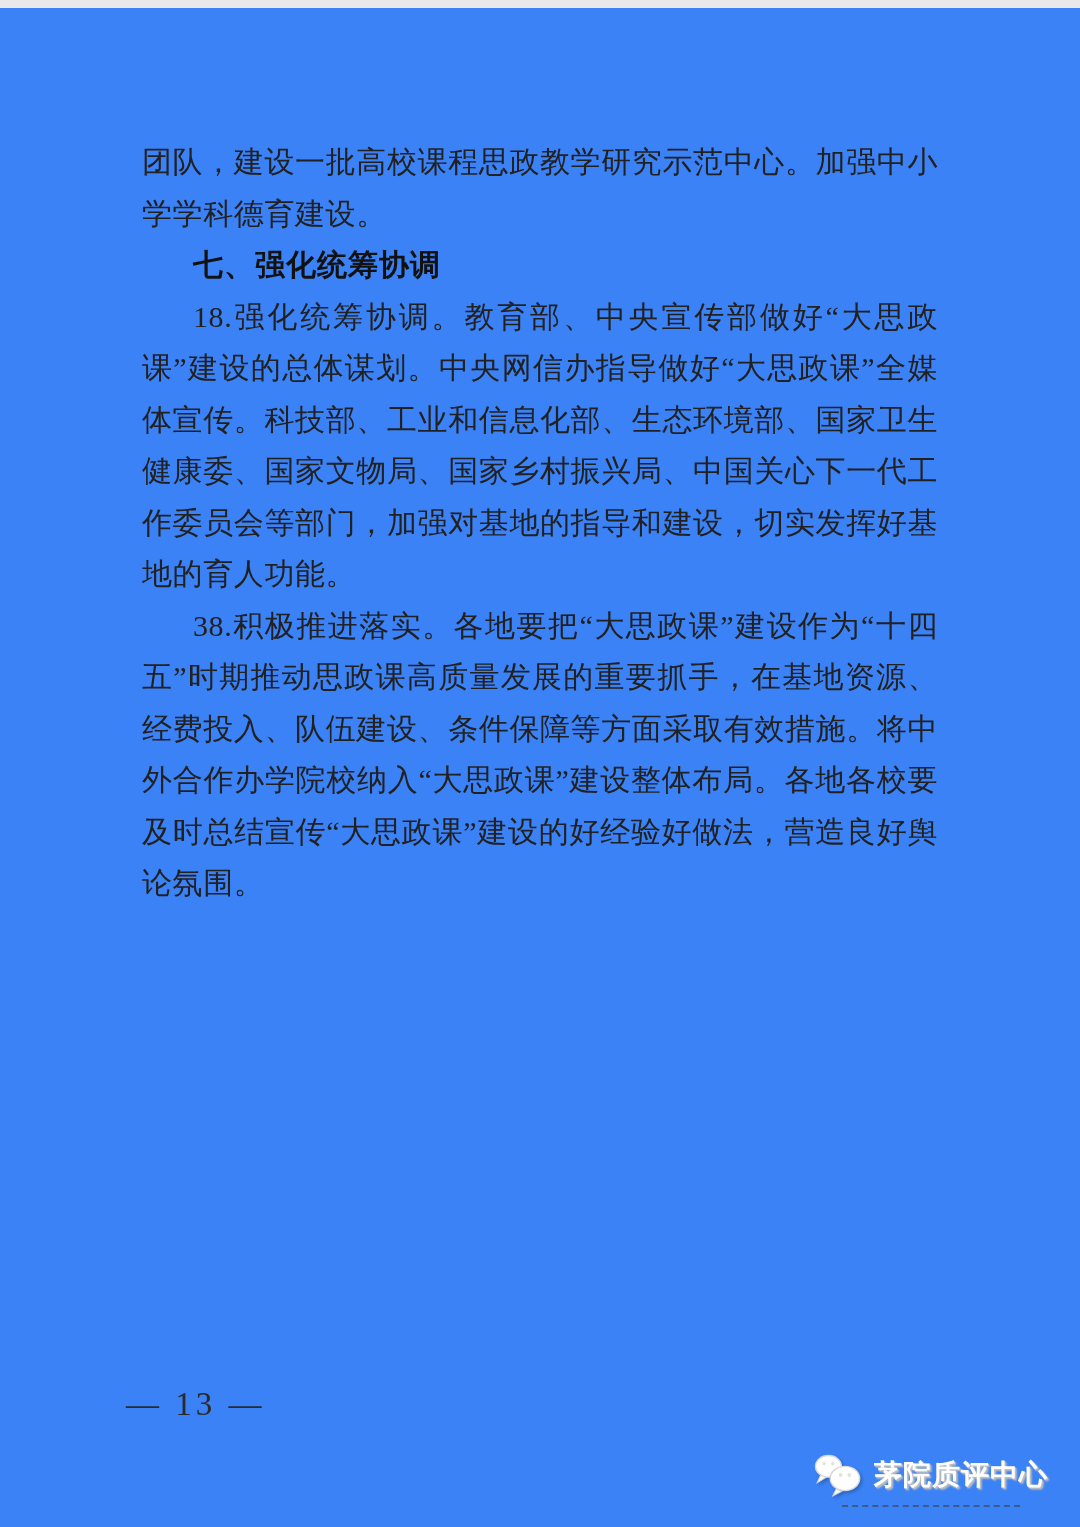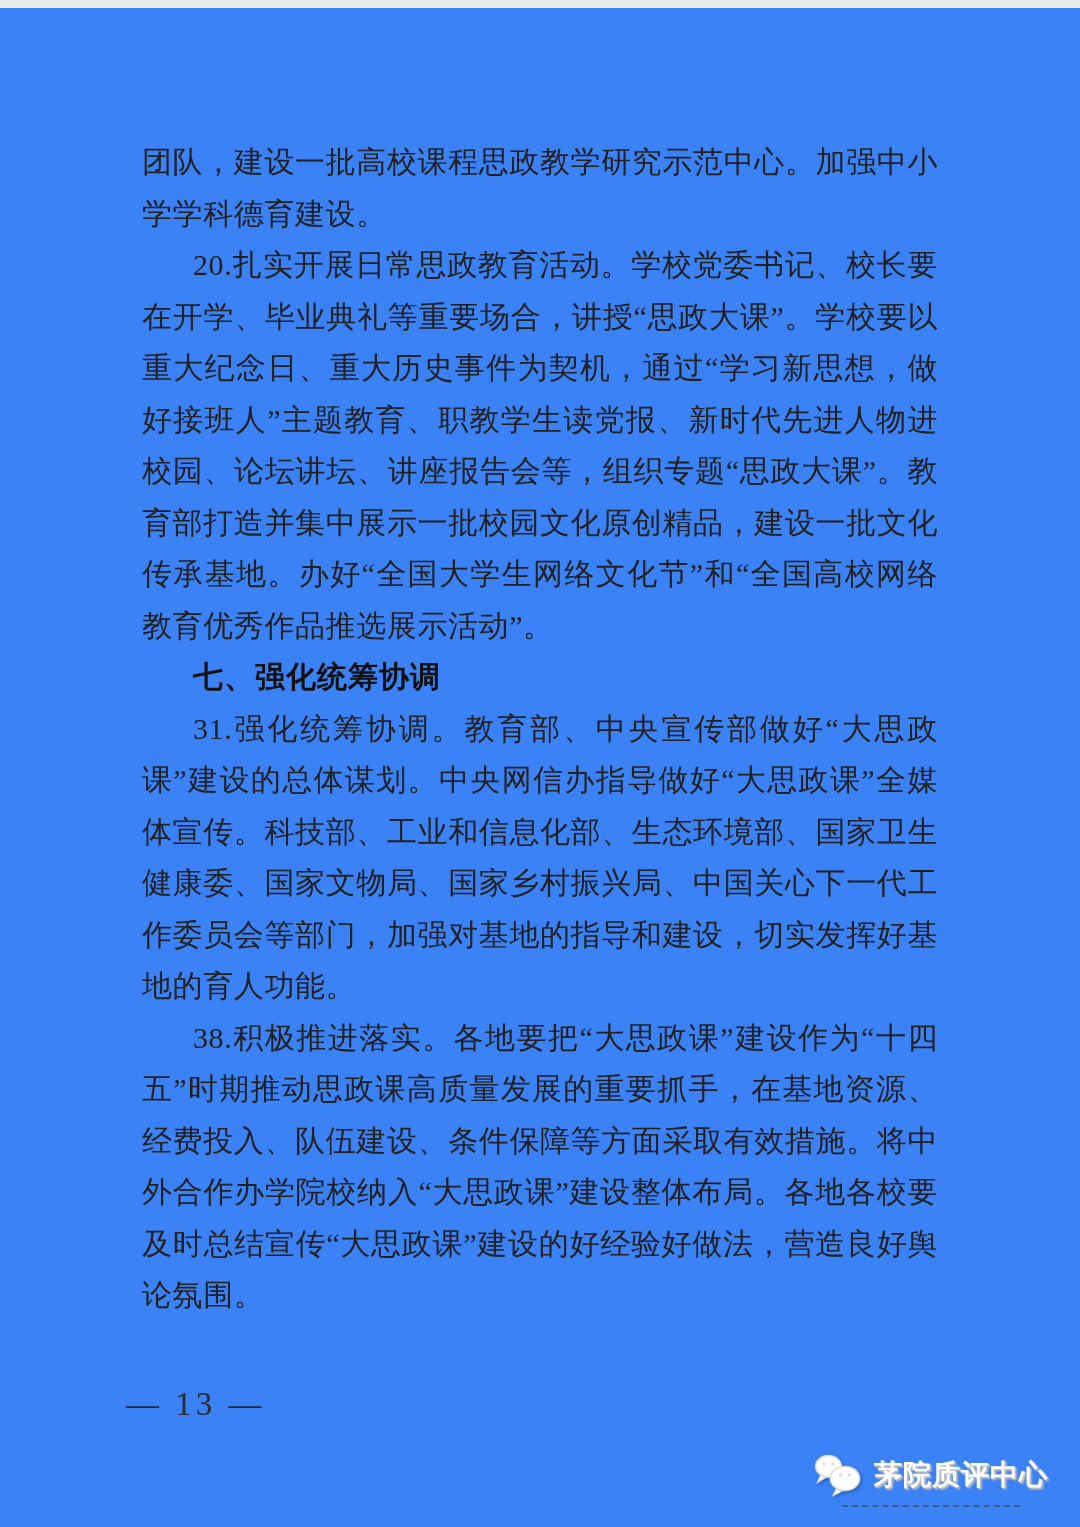--- a/index.html
+++ b/index.html
@@ -90,23 +90,22 @@
     border-bottom: 2px dashed rgba(60,60,60,0.55);
   }
 </style>
 </head>
 <body>
 
 <div class="page">
 
   <div class="content">
     <p class="para">团队，建设一批高校课程思政教学研究示范中心。加强中小学学科德育建设。</p>
-    <p class="para indent">20.扎实开展日常思政教育活动。学校党委书记、校长要在开学、毕业典礼等重要场合，讲授“思政大课”。学校要以重大纪念日、重大历史事件为契机，通过“学习新思想，做好接班人”主题教育、职教学生读党报、新时代先进人物进校园、论坛讲坛、讲座报告会等，组织专题“思政大课”。教育部打造并集中展示一批校园文化原创精品，建设一批文化传承基地。办好“全国大学生网络文化节”和“全国高校网络教育优秀作品推选展示活动”。</p>
     <h2 class="heading">七、强化统筹协调</h2>
-    <p class="para indent">31.强化统筹协调。教育部、中央宣传部做好“大思政课”建设的总体谋划。中央网信办指导做好“大思政课”全媒体宣传。科技部、工业和信息化部、生态环境部、国家卫生健康委、国家文物局、国家乡村振兴局、中国关心下一代工作委员会等部门，加强对基地的指导和建设，切实发挥好基地的育人功能。</p>
+    <p class="para indent">18.强化统筹协调。教育部、中央宣传部做好“大思政课”建设的总体谋划。中央网信办指导做好“大思政课”全媒体宣传。科技部、工业和信息化部、生态环境部、国家卫生健康委、国家文物局、国家乡村振兴局、中国关心下一代工作委员会等部门，加强对基地的指导和建设，切实发挥好基地的育人功能。</p>
     <p class="para indent">38.积极推进落实。各地要把“大思政课”建设作为“十四五”时期推动思政课高质量发展的重要抓手，在基地资源、经费投入、队伍建设、条件保障等方面采取有效措施。将中外合作办学院校纳入“大思政课”建设整体布局。各地各校要及时总结宣传“大思政课”建设的好经验好做法，营造良好舆论氛围。</p>
   </div>
 
   <div class="page-number">— 13 —</div>
 
   <div class="watermark">
     <span class="wm-icon">
       <svg width="52" height="46" viewBox="0 0 60 52">
         <g fill="#ffffff" stroke="#d6d6d6" stroke-width="1.6">
           <ellipse cx="19" cy="16" rx="15" ry="12.5"></ellipse>

